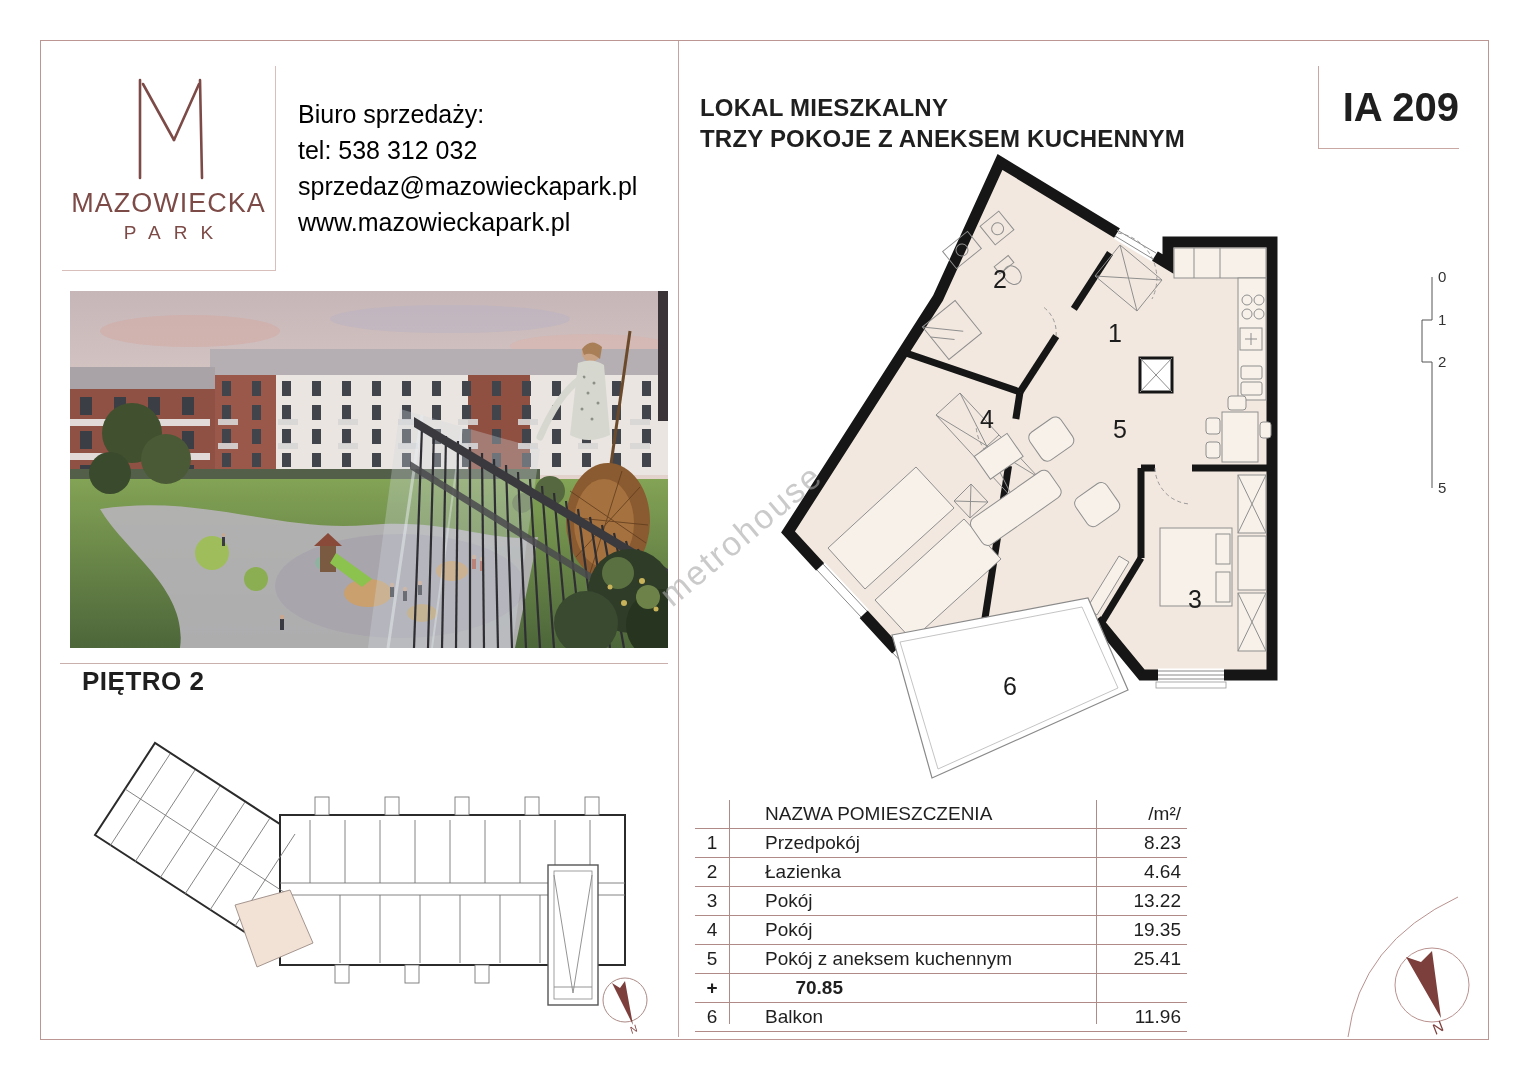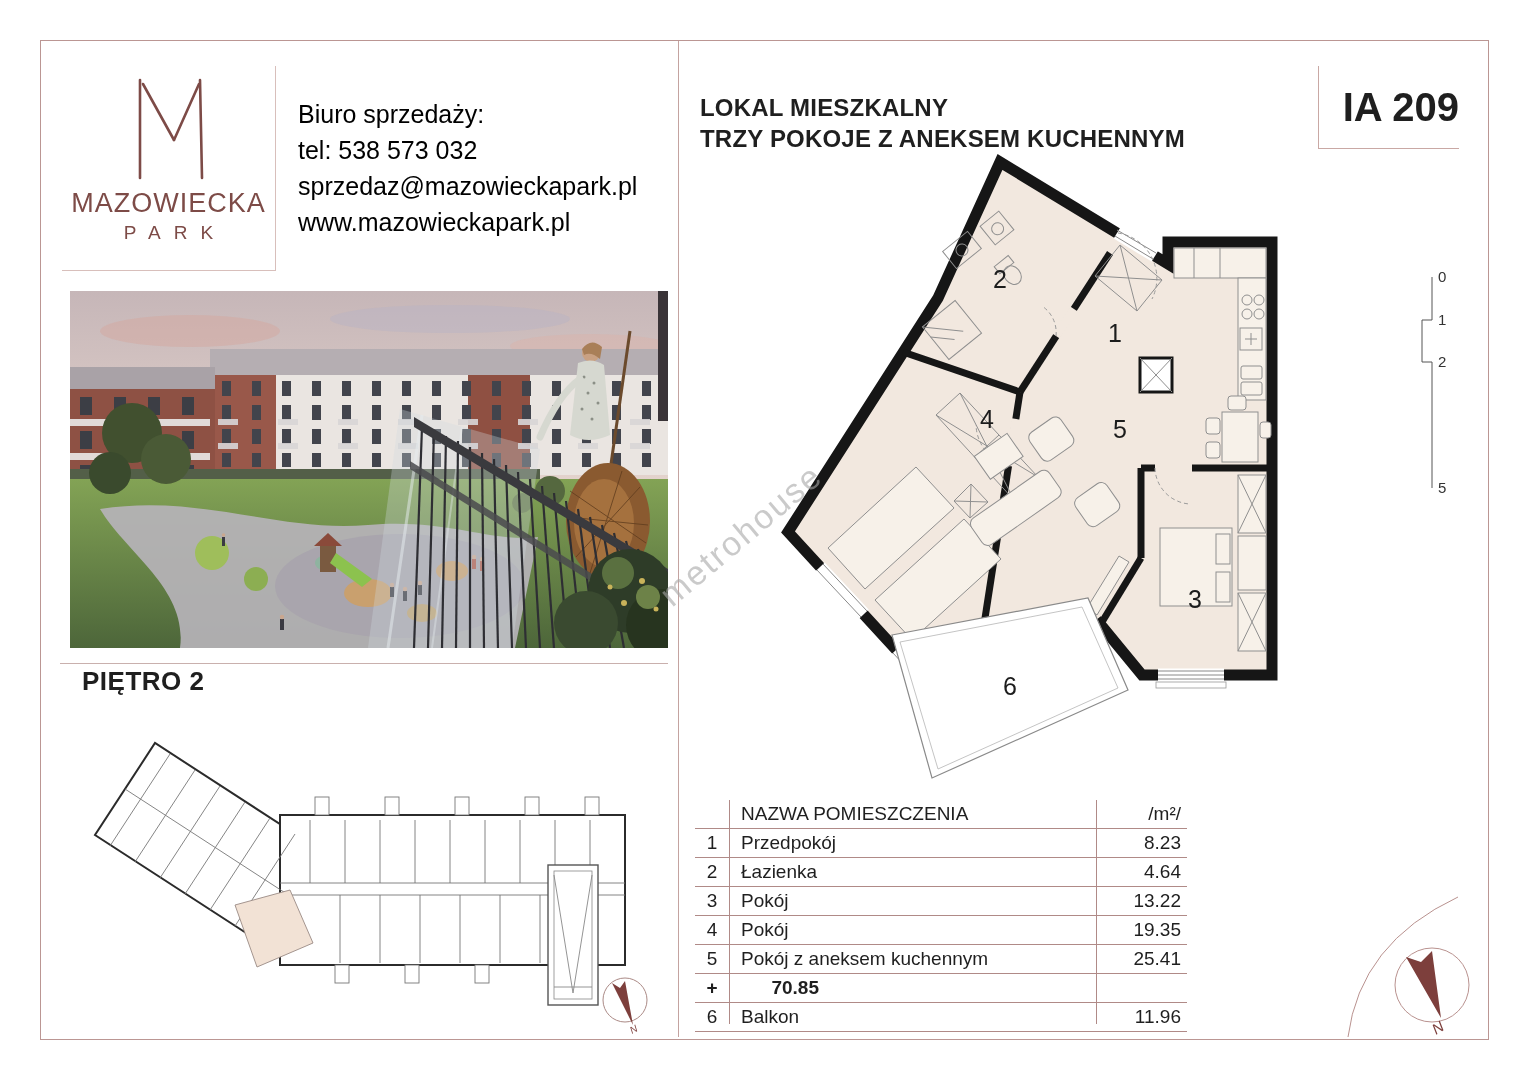--- a/index.html
+++ b/index.html
@@ -12,21 +12,21 @@
   .brand-name{left:62px;top:188px;width:213px;text-align:center;font-size:27px;letter-spacing:1px;color:#7d4b47;font-weight:400;}
   .brand-sub{left:62px;top:222px;width:213px;text-align:center;font-size:19px;letter-spacing:13px;text-indent:13px;color:#7d4b47;}
   .contact{left:298px;top:96px;width:360px;font-size:25px;line-height:36px;color:#000000;}
   .title{left:700px;top:84px;width:560px;font-size:24px;font-weight:700;letter-spacing:.2px;line-height:31px;margin-top:8px;}
   .unit-badge{left:1318px;top:66px;width:140px;height:82px;border-left:1px solid #c9a8a4;border-bottom:1px solid #c9a8a4;
               display:flex;align-items:center;justify-content:flex-end;font-size:40px;font-weight:700;}
   .photo-frame{left:70px;top:291px;width:598px;height:357px;}
   .photo-underline{left:60px;top:663px;width:608px;height:1px;background:#c9b0ad;}
   .floor-label{left:82px;top:666px;font-size:26px;font-weight:700;letter-spacing:.5px;}
   .table-wrap{left:695px;top:800px;width:492px;font-size:19px;}
-  .trow{position:relative;display:flex;align-items:center;height:28px;border-bottom:1px solid #b08a87;}
+  .trow{position:relative;display:flex;align-items:center;height:28px;border-bottom:1px solid #b08a87;gap:24px;}
   .trow.head{border-bottom:1px solid #b08a87;}
   .tno{width:34px;text-align:center;flex:0 0 34px;}
   .tname{padding-left:12px;flex:1;}
   .tarea{width:90px;text-align:right;padding-right:6px;flex:0 0 90px;}
   .tvline1{left:729px;top:800px;width:1px;height:224px;background:#b08a87;}
   .tvline2{left:1096px;top:800px;width:1px;height:224px;background:#b08a87;}
   .bold{font-weight:700;}
   svg{display:block;}
   text{font-family:"Liberation Sans",sans-serif;}
 </style>
@@ -46,21 +46,21 @@
         <line x1="112" y1="74" x2="137" y2="18"></line>
         <line x1="138" y1="14" x2="140" y2="112"></line>
       </g>
     </svg>
   </div>
   <div class="abs brand-name">MAZOWIECKA</div>
   <div class="abs brand-sub">PARK</div>
 
   <div class="abs contact">
     <div>Biuro sprzedaży:</div>
-    <div>tel: 538 573 032</div>
+    <div>tel: 538 312 032</div>
     <div>sprzedaz@mazowieckapark.pl</div>
     <div>www.mazowieckapark.pl</div>
   </div>
 
   <div class="abs title">
     <div>LOKAL MIESZKALNY</div>
     <div>TRZY POKOJE Z ANEKSEM KUCHENNYM</div>
   </div>
 
   <div class="abs unit-badge">

